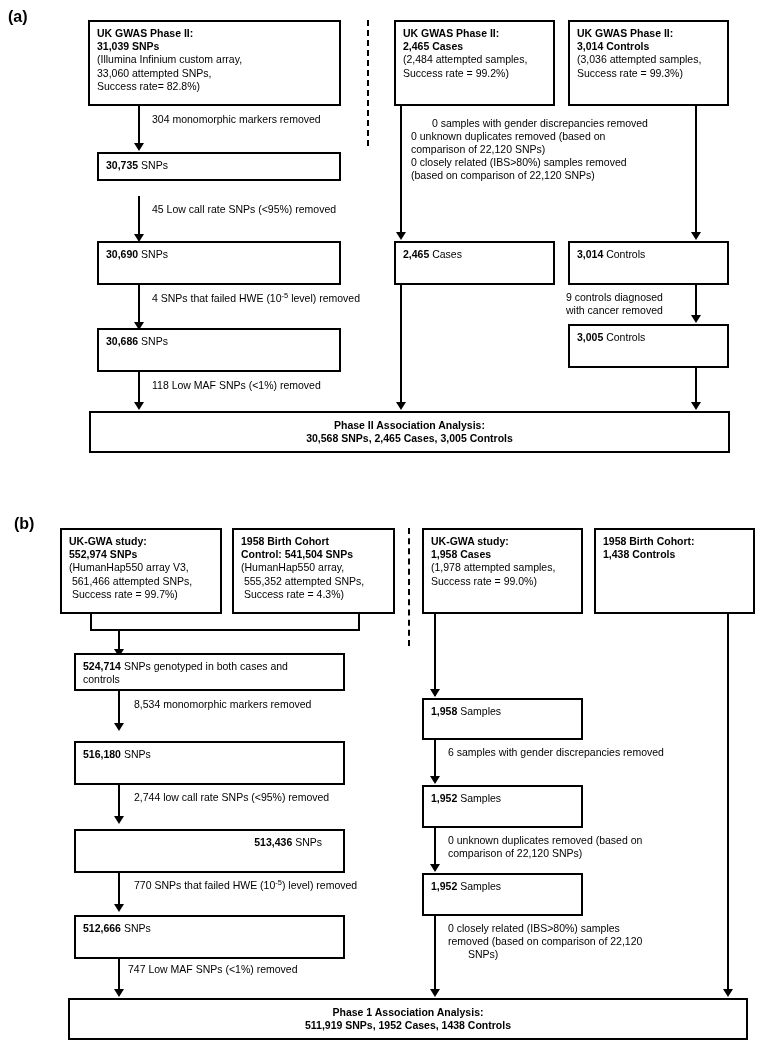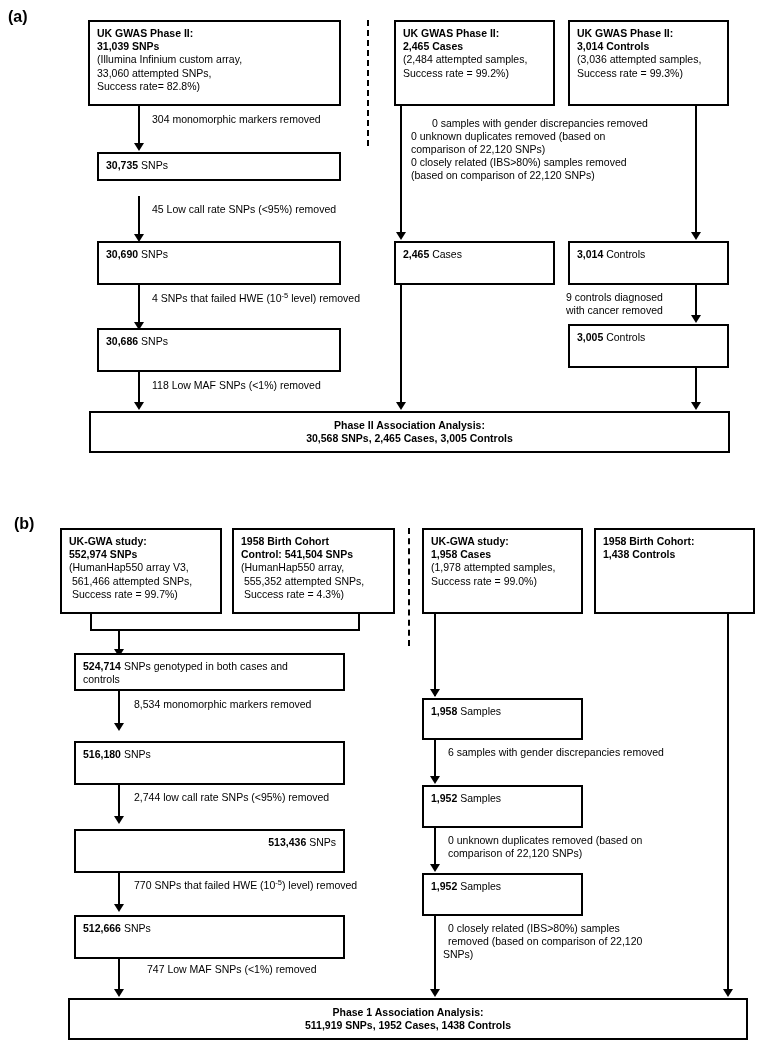--- a/index.html
+++ b/index.html
@@ -25,21 +25,21 @@
     position: absolute;
     font-weight: bold;
     font-size: 16px;
     letter-spacing: 0px;
   }
   .box {
     position: absolute;
     box-sizing: border-box;
     border: 2px solid #000000;
     background: #ffffff;
-    padding: 5px 7px 4px 7px;
+    padding: 5px 21px 4px 7px;
     font-size: 10.5px;
     line-height: 13.2px;
   }
   .box .ln { display: block; white-space: pre; }
   .box .b { font-weight: bold; }
   .box.center {
     display: flex;
     flex-direction: column;
     align-items: center;
     justify-content: center;
@@ -238,21 +238,21 @@
   <div class="vline" style="left:118px; top:873px; height:34px;"></div>
   <div class="arrowhead" style="left:114px; top:904px;"></div>
   <div class="note" style="left:134px; top:879px;"><span>770 SNPs that failed HWE (10</span><sup>-5</sup><span>) level) removed</span></div>
 
   <div class="box" style="left:74px; top:915px; width:271px; height:44px;">
     <span class="ln"><span class="b">512,666</span><span> SNPs</span></span>
   </div>
 
   <div class="vline" style="left:118px; top:959px; height:33px;"></div>
   <div class="arrowhead" style="left:114px; top:989px;"></div>
-  <div class="note" style="left:147px; top:963px;">747 Low MAF SNPs (&lt;1%) removed</div>
+  <div class="note" style="left:128px; top:963px;">747 Low MAF SNPs (&lt;1%) removed</div>
 
   <div class="vline" style="left:434px; top:614px; height:82px;"></div>
   <div class="arrowhead" style="left:430px; top:689px;"></div>
 
   <div class="box" style="left:422px; top:698px; width:161px; height:42px;">
     <span class="ln"><span class="b">1,958</span><span> Samples</span></span>
   </div>
 
   <div class="vline" style="left:434px; top:740px; height:38px;"></div>
   <div class="arrowhead" style="left:430px; top:776px;"></div>
@@ -268,21 +268,21 @@
   <div class="note" style="left:448px; top:847px;">comparison of 22,120 SNPs)</div>
 
   <div class="box" style="left:422px; top:873px; width:161px; height:43px;">
     <span class="ln"><span class="b">1,952</span><span> Samples</span></span>
   </div>
 
   <div class="vline" style="left:434px; top:916px; height:76px;"></div>
   <div class="arrowhead" style="left:430px; top:989px;"></div>
   <div class="note" style="left:448px; top:922px;">0 closely related (IBS&gt;80%) samples</div>
   <div class="note" style="left:448px; top:935px;">removed (based on comparison of 22,120</div>
-  <div class="note" style="left:443px; top:948px;">SNPs)</div>
+  <div class="note" style="left:468px; top:948px;">SNPs)</div>
 
   <div class="vline" style="left:727px; top:614px; height:378px;"></div>
   <div class="arrowhead" style="left:723px; top:989px;"></div>
 
   <div class="box center" style="left:68px; top:998px; width:680px; height:42px;">
     <span class="ln">Phase 1 Association Analysis:</span>
     <span class="ln">511,919 SNPs, 1952 Cases, 1438 Controls</span>
   </div>
 
 </div>

